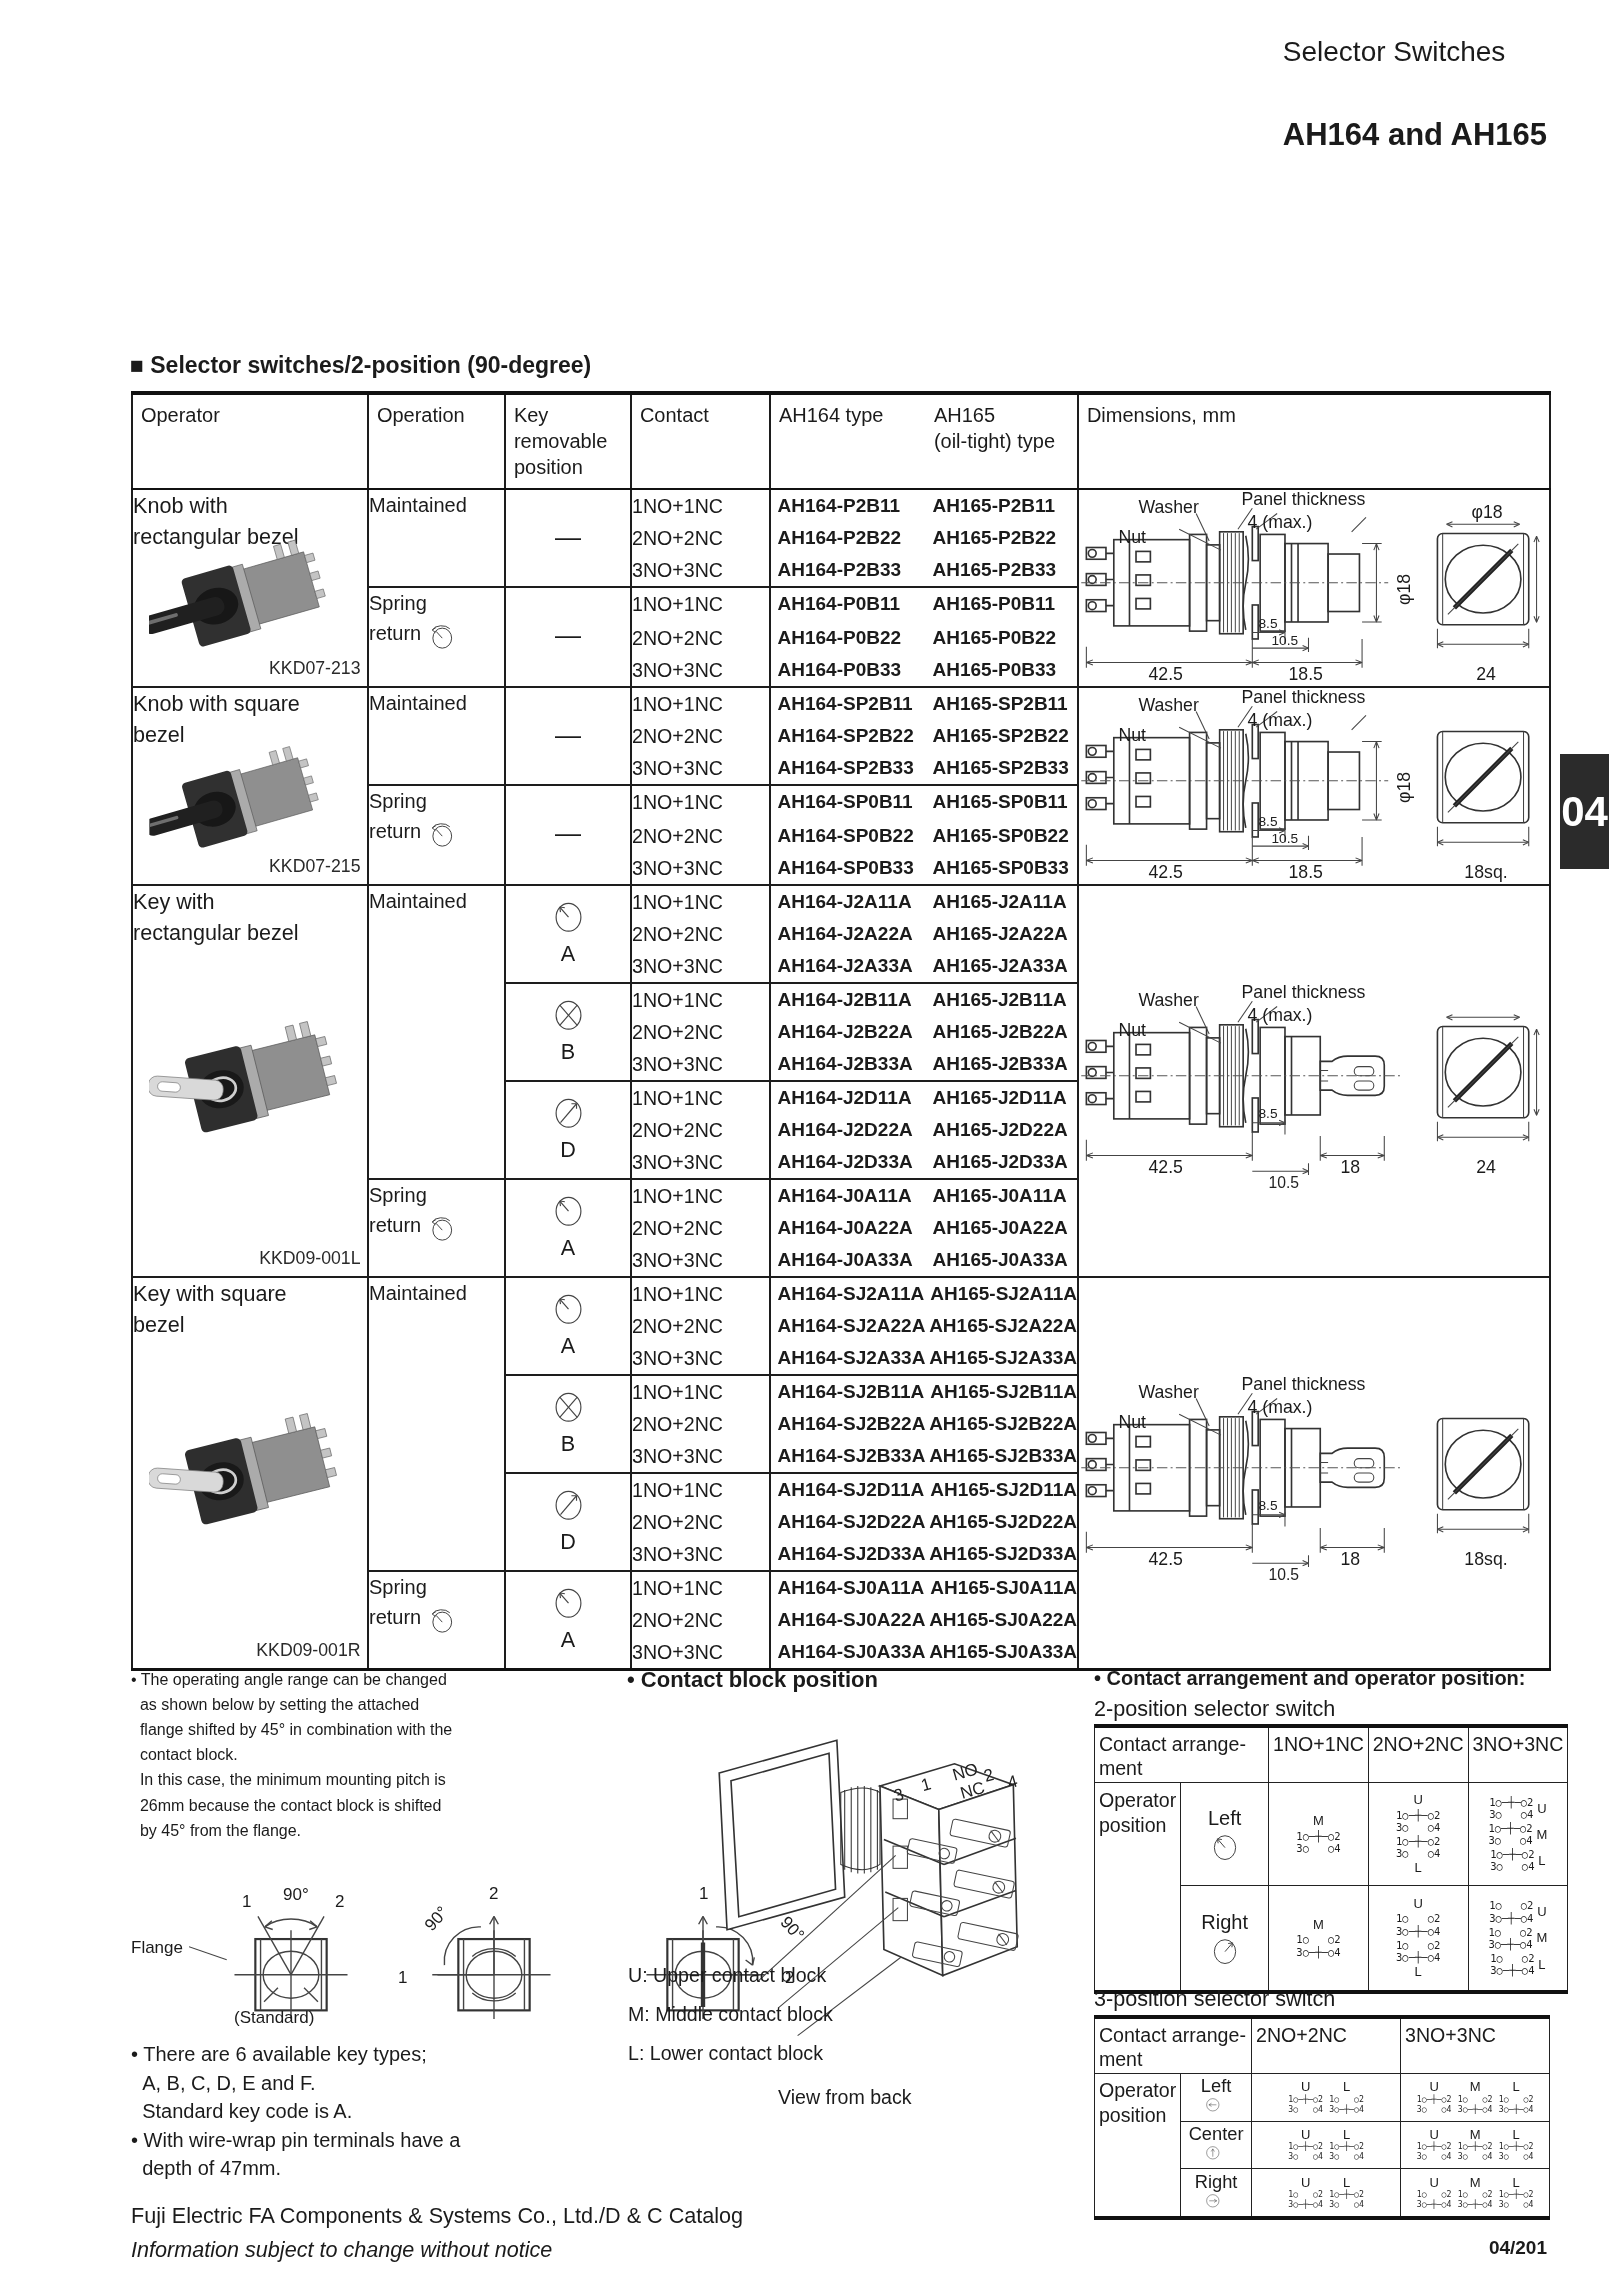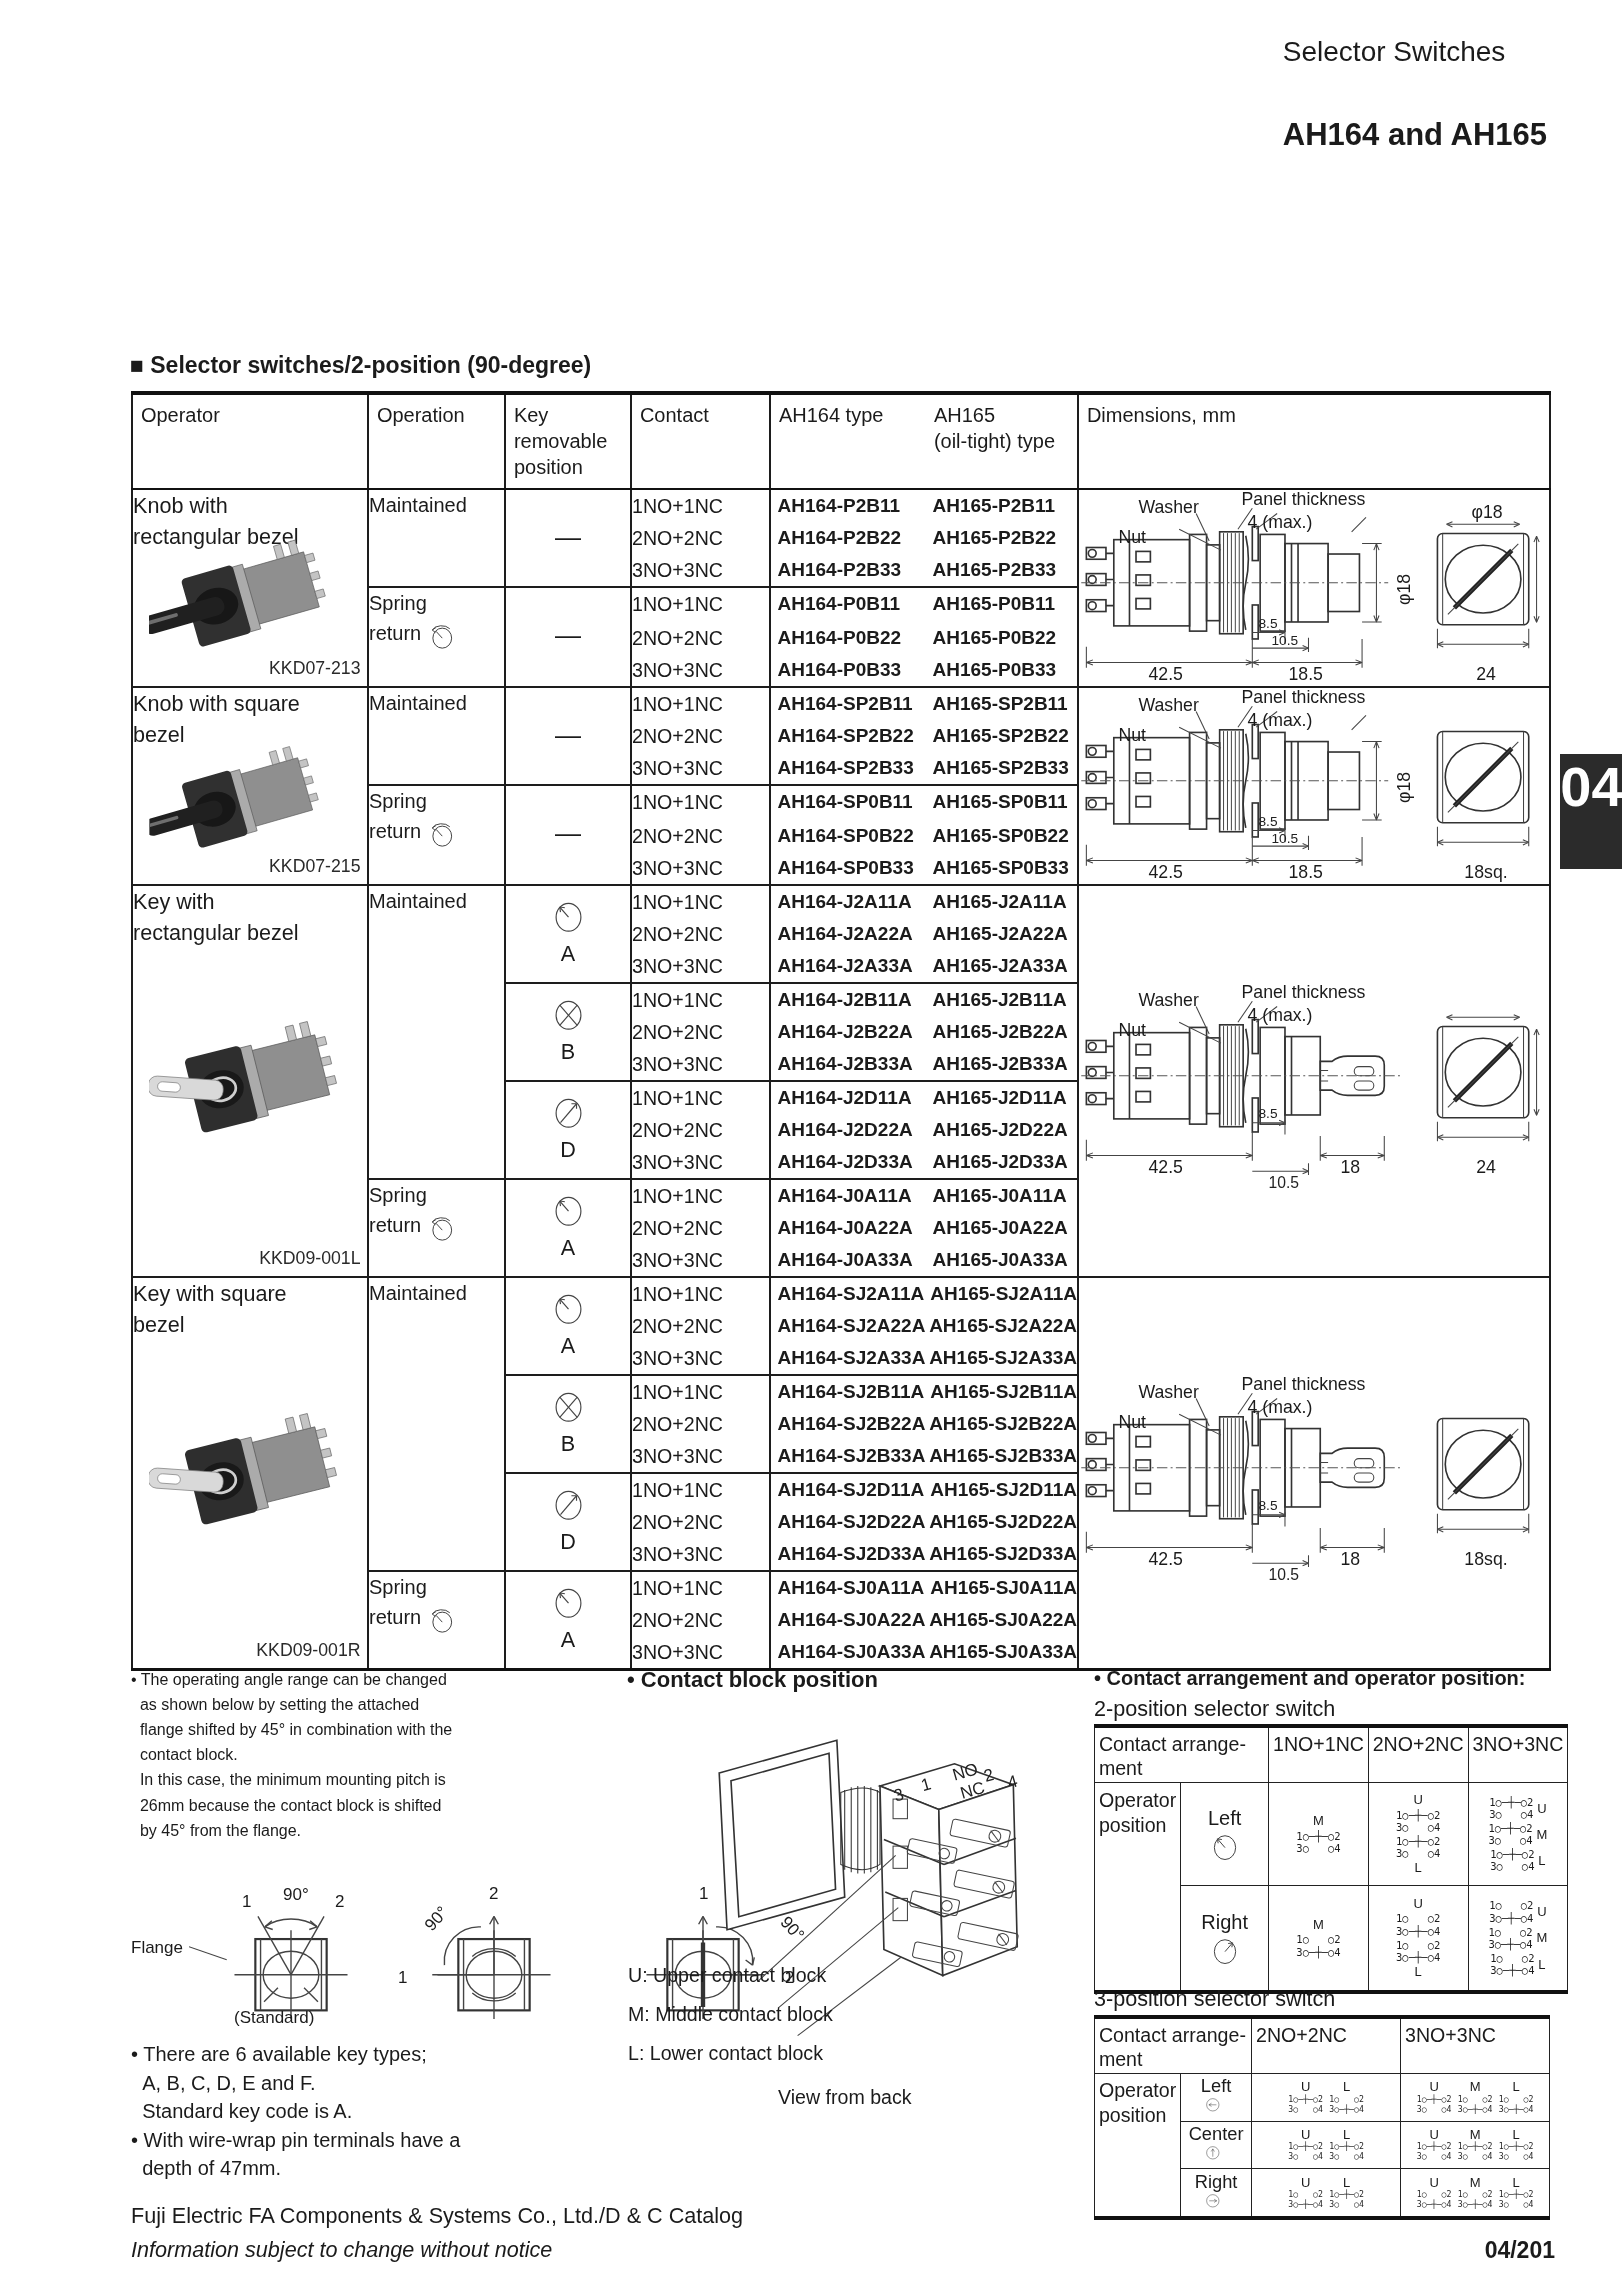--- a/index.html
+++ b/index.html
@@ -45,22 +45,22 @@
   .ctc{font-size:19.6px;line-height:32px;padding-left:10.5px;white-space:nowrap;}
   .tyw{display:flex;font-weight:bold;font-size:19px;line-height:32px;padding-left:6.5px;white-space:nowrap;}
   .t164{width:155px;}
   .dimcell{vertical-align:middle !important;}
   .dimfig{position:relative;width:467px;height:196px;margin:0 auto;}
   .dlab{position:absolute;font-size:17.7px;white-space:nowrap;}
   .dsm{font-size:13.7px;color:#222;}
   .rot{transform:rotate(-90deg);transform-origin:left top;}
 
   
-  #tab04{left:1560px;top:754px;width:63px;height:115px;background:#2b2b2b;color:#fff;
-    display:flex;align-items:flex-start;justify-content:center;font-size:56px;font-weight:bold;}
+  #tab04{left:1560px;top:754px;width:49px;height:115px;background:#2b2b2b;color:#fff;
+    display:flex;align-items:center;justify-content:center;font-size:42px;font-weight:bold;}
 
   
   #notes-left{left:131px;top:1667px;width:487px;font-size:16px;line-height:1.57;}
   #flange-area{left:131px;top:1884px;width:759px;height:150px;}
   .flab{position:absolute;font-size:17px;}
   #notes-left2{left:131px;top:2040px;width:497px;font-size:20px;line-height:1.43;}
 
   
   #cbp-title{left:627px;top:1667px;font-size:22px;font-weight:bold;}
   #cbp-draw{left:680px;top:1701px;}
@@ -85,21 +85,21 @@
   .cdr{font-size:13px;margin-left:3.9px;}
   .stackc{display:flex;flex-direction:column;align-items:center;justify-content:center;gap:1.3px;}
   .blkv{display:flex;align-items:center;justify-content:center;}
   .blkh{display:flex;justify-content:center;align-items:flex-start;gap:6.5px;}
   .blk{display:flex;flex-direction:column;align-items:center;}
   .opl{font-size:19.6px;line-height:1.25;}
 
   
   #footer-line1{left:131px;top:2203px;font-size:21.6px;}
   #footer-line2{left:131px;top:2237px;font-size:21.6px;font-style:italic;}
-  #footer-page{right:67px;top:2237px;font-size:23px;font-weight:bold;}
+  #footer-page{right:75px;top:2237px;font-size:19px;font-weight:bold;}
 </style>
 </head>
 <body>
 
 <svg width="0" height="0" style="position:absolute">
   <defs>
     <symbol id="ic-key-nw" viewBox="0 0 48 48">
       <ellipse cx="24" cy="25" rx="17" ry="19" class="lnthin"></ellipse>
       <line x1="24" y1="25" x2="12" y2="11" class="lnthin"></line>
       <path d="M12 11 l7 1 M12 11 l1 7" class="lnthin"></path>

